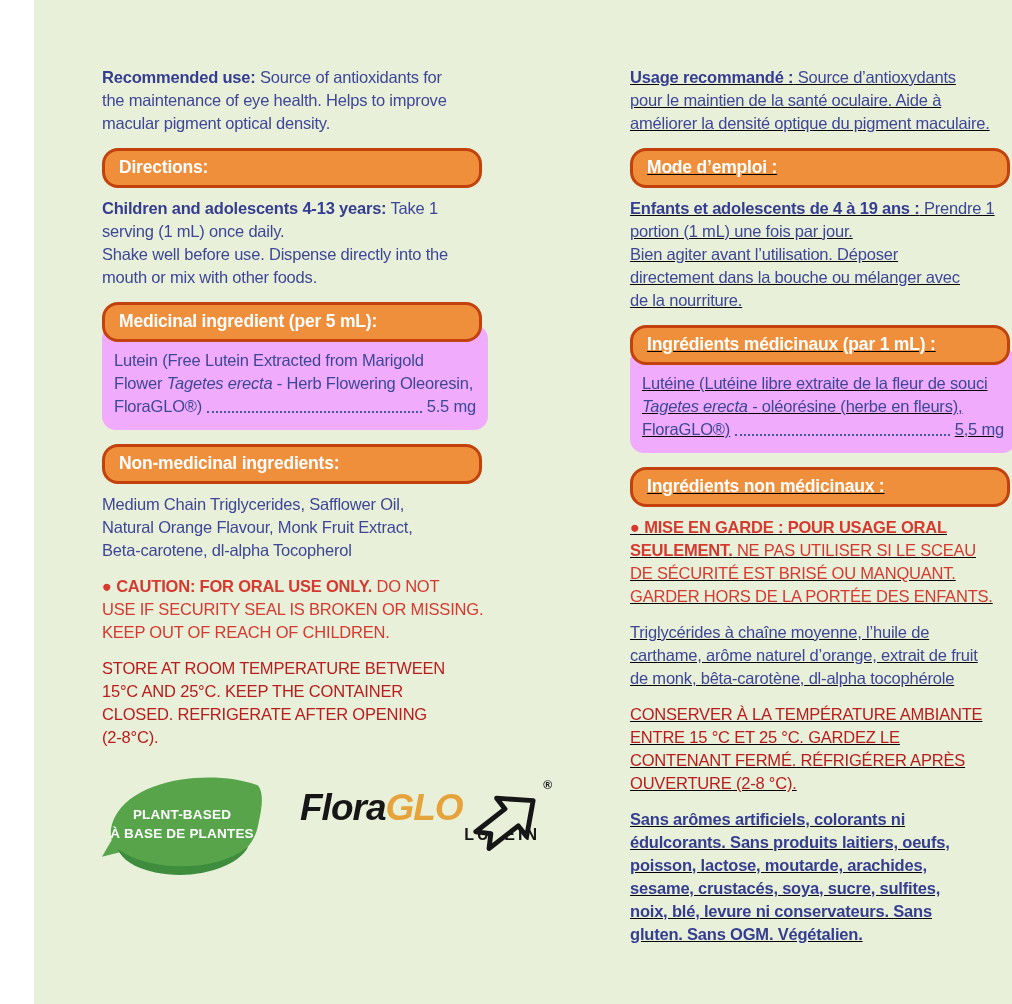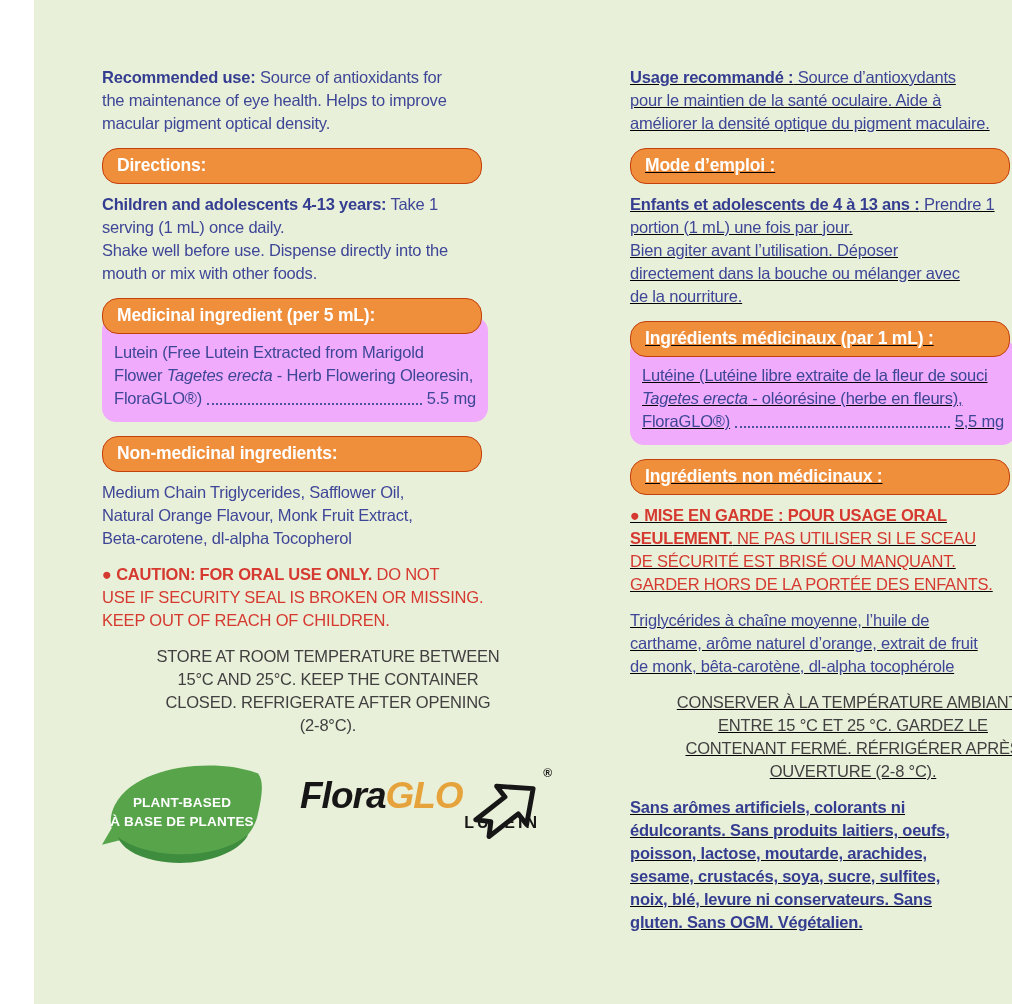--- a/index.html
+++ b/index.html
@@ -26,28 +26,28 @@
   .para{
     margin:0 0 13px 0;
     font-size:16.5px;
     line-height:23px;
     color:#3e4697;
     white-space:pre-line;
   }
   .para b{color:#343d90;}
   .caution{color:#d5392f;}
   .caution b{color:#d5392f;}
-  .storage{color:#404040;text-align:center;}
+  .storage{color:#b91c1c;}
   .allergen{font-weight:bold;color:#343d90;}
 
   .pill{
     box-sizing:border-box;
     width:380px;
     background:#ef8e3b;
-    border:1px solid #c2410c;
+    border:3px solid #c2410c;
     border-radius:16px;
     color:#ffffff;
     font-weight:bold;
     font-size:17.5px;
     line-height:21px;
     padding:6px 14px 7px 14px;
     margin:0 0 9px 0;
     position:relative;
     z-index:2;
   }
@@ -179,21 +179,21 @@
   </div>
 
   <div class="col col-fr">
 
     <p class="para"><b>Usage recommandé :</b><span> Source d’antioxydants
 pour le maintien de la santé oculaire. Aide à
 améliorer la densité optique du pigment maculaire.</span></p>
 
     <div class="pill"><span>Mode d’emploi :</span></div>
 
-    <p class="para"><b>Enfants et adolescents de 4 à 13 ans :</b><span> Prendre 1
+    <p class="para"><b>Enfants et adolescents de 4 à 19 ans :</b><span> Prendre 1
 portion (1 mL) une fois par jour.
 Bien agiter avant l’utilisation. Déposer
 directement dans la bouche ou mélanger avec
 de la nourriture.</span></p>
 
     <div class="med-section">
       <div class="pill"><span>Ingrédients médicinaux (par 1 mL) :</span></div>
       <div class="hlbox">
         <p class="para"><span>Lutéine (Lutéine libre extraite de la fleur de souci
 </span><i>Tagetes erecta</i><span> - oléorésine (herbe en fleurs),</span></p>

